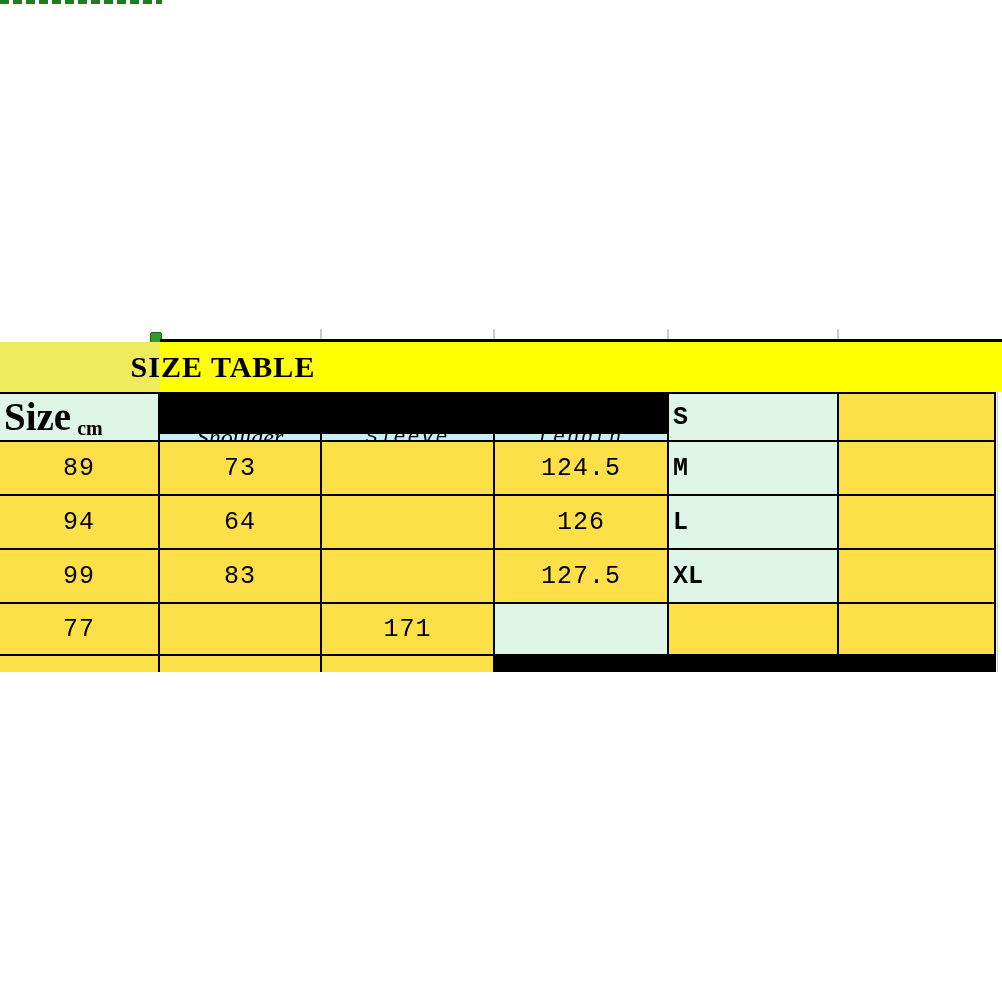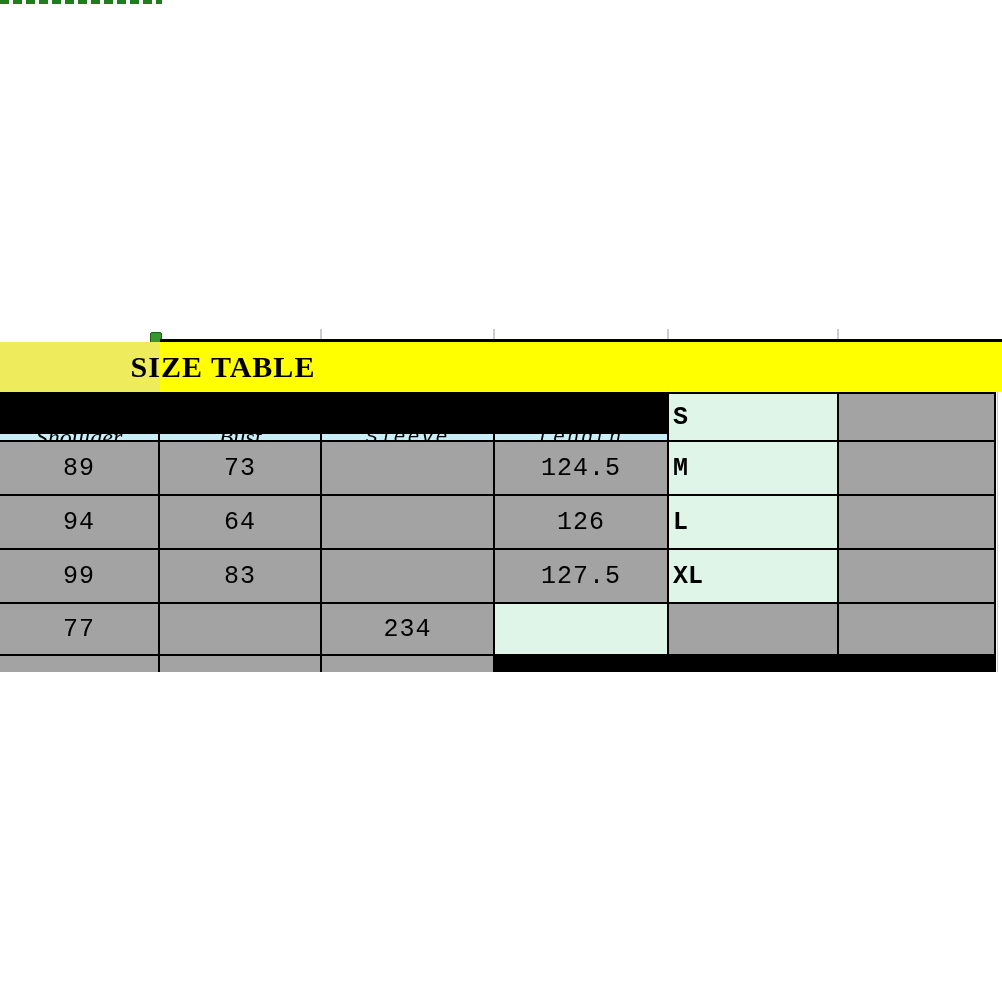--- a/index.html
+++ b/index.html
@@ -38,21 +38,21 @@
   .table-grid{
     left:0;top:392px;
     display:grid;
     grid-template-columns:158px 160px 171px 172px 168px 155px;
     grid-template-rows:46px 52px 52px 52px 50px 16px;
     gap:2px;
     padding:2px 2px 0 0;
     background:#000;
   }
   .cell{
-    background:#a3a3a3;display:flex;align-items:center;justify-content:center;
+    background:#fde047;display:flex;align-items:center;justify-content:center;
     overflow:hidden;color:#000;
   }
   .c-sizecol{background:#dff5e8;justify-content:flex-start;padding-left:4px;box-sizing:border-box;}
   .c-head{background:#c8eef8;margin-top:40px;}
   .serif-it{
     font-family:"Liberation Serif", serif;font-style:italic;font-size:24px;
   }
   .mono-it{
     font-family:"Liberation Mono", monospace;font-style:italic;font-size:20px;letter-spacing:2px;
   }
@@ -83,22 +83,25 @@
 <div class="abs stub s3"></div>
 <div class="abs stub s4"></div>
 
 <div class="abs title-topline"></div>
 <div class="abs title-band-left"></div>
 <div class="abs title-band-right"></div>
 <div class="abs title-text">SIZE TABLE</div>
 
 <div class="abs table-grid">
 
+  <div class="cell c-sizecol size-head-cell">
+    <span class="size-word">Size</span>
+    <span class="size-unit">cm</span>
+  </div>
   <div class="cell c-head serif-it">Shoulder</div>
-  <div class="cell c-head serif-it">Bust</div>
   <div class="cell c-head mono-it">Sleeve</div>
   <div class="cell c-head mono-it">Length</div>
 
   <div class="cell c-sizecol size-label">S</div>
   <div class="cell mono-val"></div>
   <div class="cell mono-val">89</div>
   <div class="cell mono-val">73</div>
   <div class="cell mono-val"></div>
   <div class="cell mono-val">124.5</div>
 
@@ -113,21 +116,21 @@
   <div class="cell mono-val"></div>
   <div class="cell mono-val">99</div>
   <div class="cell mono-val">83</div>
   <div class="cell mono-val"></div>
   <div class="cell mono-val">127.5</div>
 
   <div class="cell c-sizecol size-label">XL</div>
   <div class="cell mono-val"></div>
   <div class="cell mono-val">77</div>
   <div class="cell mono-val"></div>
-  <div class="cell mono-val">234</div>
+  <div class="cell mono-val">171</div>
 
   <div class="cell c-sizecol"></div>
   <div class="cell"></div>
   <div class="cell"></div>
   <div class="cell"></div>
   <div class="cell"></div>
   <div class="cell"></div>
 </div>
 
 <div class="abs faint-right"></div>

